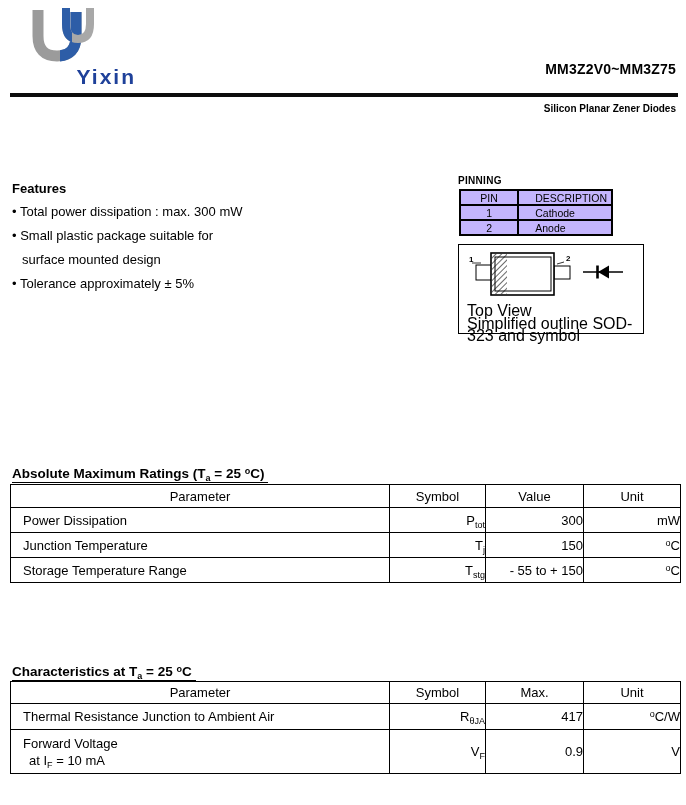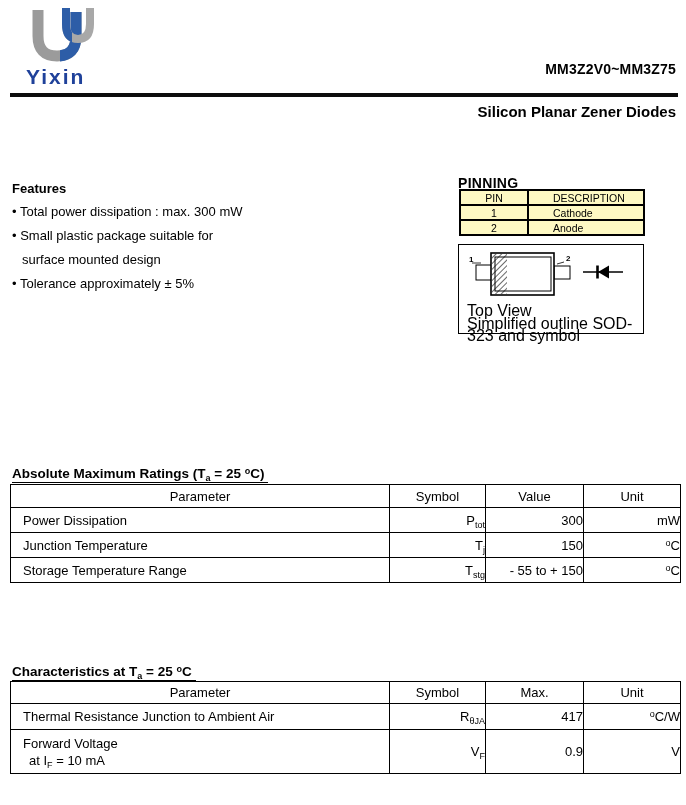--- a/index.html
+++ b/index.html
@@ -1,39 +1,39 @@
 <!DOCTYPE html>
 <html><head>
 <meta charset="utf-8">
 <style>
   html,body { margin:0; padding:0; background:#fff; }
   body { font-family:"Liberation Sans", sans-serif; color:#000; }
   .page { position:relative; width:686px; height:805px; background:#fff; overflow:hidden; }
 
   
   .logo { position:absolute; left:26px; top:8px; width:110px; }
-  .logo-text { color:#1f419a; font-weight:bold; font-size:21px; letter-spacing:2px; margin-top:-3px; }
+  .logo-text { color:#1f419a; font-weight:bold; font-size:21px; letter-spacing:2px; margin-top:-3px;text-align:right; }
 
   
   .part-number { position:absolute; top:61px; right:10px; font-size:14px; font-weight:bold; letter-spacing:0.2px; }
   .header-rule { position:absolute; top:93px; left:10px; right:8px; height:4px; background:#0d0d0d; }
-  .doc-subtitle { position:absolute; top:103px; right:10px; font-size:15px; font-weight:bold; }
+  .doc-subtitle { position:absolute; top:103px; right:10px; font-size:10px; font-weight:bold; }
 
   
   .features { position:absolute; left:12px; top:181px; width:330px; font-size:13px; }
   .features-title { font-weight:bold; margin-bottom:8px; }
   .feature-line { margin-bottom:9px; padding-left:10px; text-indent:-10px; }
   .feature-cont { margin-bottom:9px; padding-left:10px; }
 
   
-  .pinning-label { position:absolute; left:458px; top:175px; font-size:14px; font-weight:bold; letter-spacing:0.3px; }
-  .pinning-table { position:absolute; left:459px; top:189px; width:186px; border:1px solid #000; border-spacing:0; font-size:10.5px; background:#fef9c3; }
+  .pinning-label { position:absolute; left:458px; top:175px; font-size:10px; font-weight:bold; letter-spacing:0.3px; }
+  .pinning-table { position:absolute; left:459px; top:189px; width:154px; border:1px solid #000; border-spacing:0; font-size:10.5px; background:#c4b5fd; }
   .pinning-table td { border:1px solid #000; padding:0 4px; height:13px; }
   .pinning-table .col-pin { width:58px; text-align:center; }
-  .pinning-table .col-desc { text-align:left; padding-left:24px; }
+  .pinning-table .col-desc { text-align:left; padding-left:16px; }
 
   
   .package-box { position:absolute; left:458px; top:244px; width:186px; height:90px; border:1.5px solid #000; box-sizing:border-box; }
   .package-box svg { position:absolute; left:0; top:0; }
   .package-caption { position:absolute; left:8px; top:60px; font-size:16px; line-height:12.5px; }
 
   
   .section-title { position:absolute; left:12px; font-size:13.5px; font-weight:bold; }
   .section-title .u { display:inline-block; border-bottom:1.5px solid #000; padding-bottom:1px; padding-right:4px; }
   sub { font-size:9px; vertical-align:-3px; line-height:0; }

